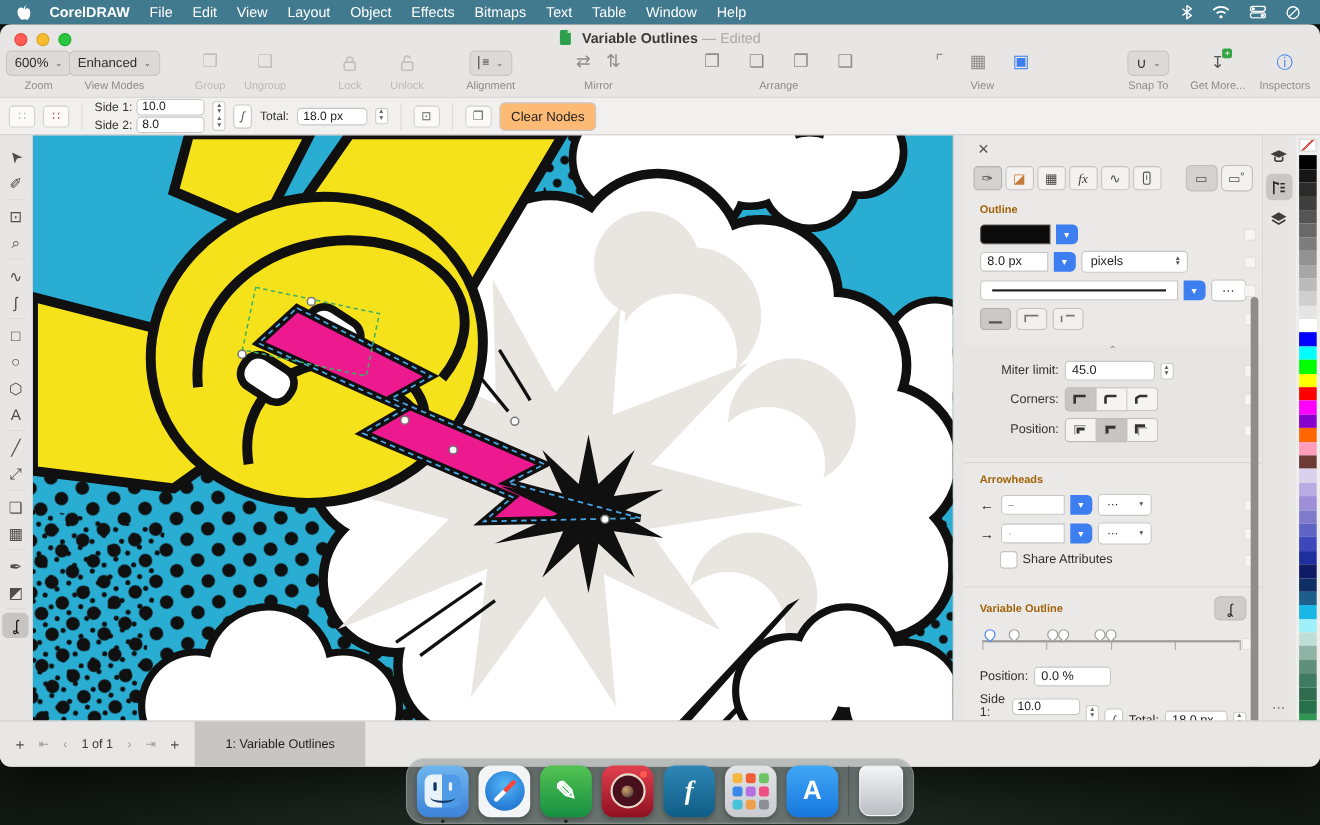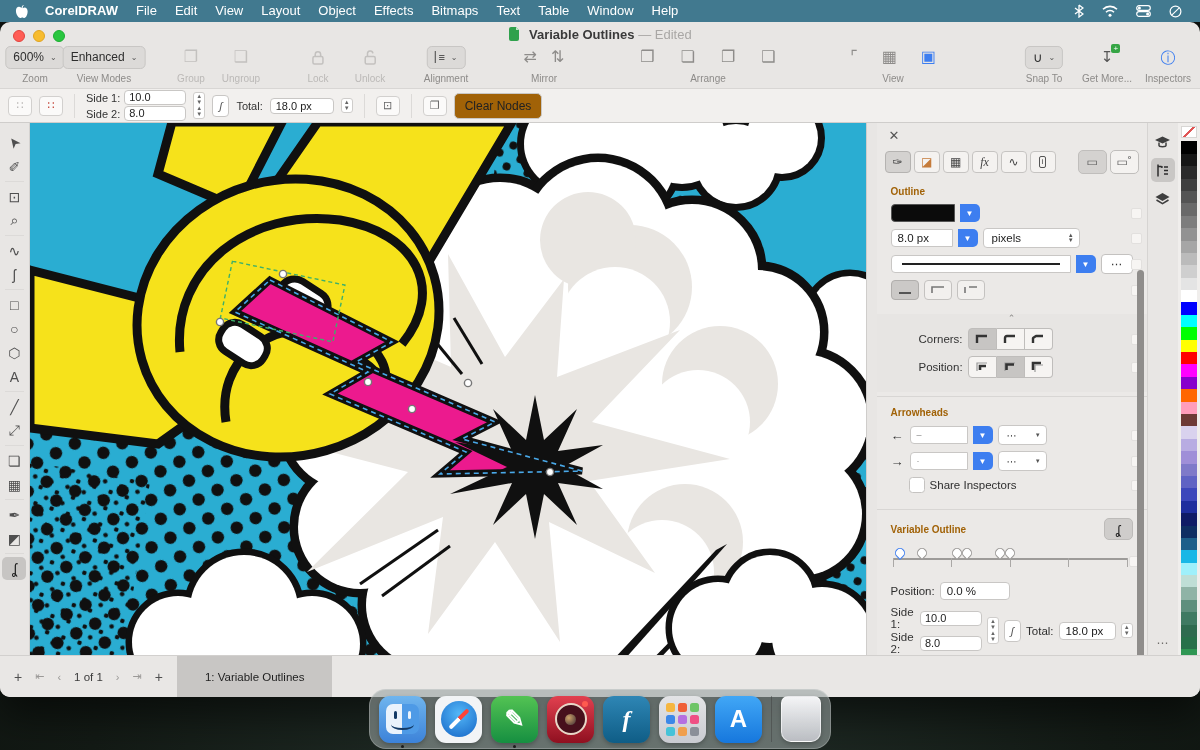--- a/index.html
+++ b/index.html
@@ -49,21 +49,21 @@
   .pb-ic{width:22px;height:18px;border:1px solid #d2d0ce;border-radius:4px;background:#fbfaf9;
          display:flex;align-items:center;justify-content:center;font-size:11px}
   .f{background:#fff;border:1px solid #c9c7c5;border-radius:4px;padding:1px 5px;color:#222}
   .sides{display:grid;grid-template-columns:auto 62px;column-gap:4px;row-gap:1px;align-items:center}
   .sides .lab{text-align:left;color:#333}
   .sides .f{font-size:11px;padding:0 4px;height:13px;line-height:13px}
   .step{display:flex;flex-direction:column;justify-content:center;color:#666;font-size:6px;line-height:5px;
         border:1px solid #cfcdcb;border-radius:3px;background:#fff;padding:1px 2px;gap:1px}
   .sq-btn{border:1px solid #c9c7c5;background:#fff;border-radius:4px;font-size:11px;color:#555;
           padding:1px 6px;height:18px;display:flex;align-items:center}
-  .btn{border:1px solid #c9c7c5;background:#a16207;border-radius:5px;font-size:12px;color:#222;
+  .btn{border:1px solid #c9c7c5;background:#fdba74;border-radius:5px;font-size:12px;color:#222;
        padding:2px 10px;height:20px;display:flex;align-items:center}
   .vsep{width:1px;height:24px;background:#dcdad8;margin:0 4px}
   
   #content{position:absolute;top:100px;left:0;right:0;bottom:41px;display:flex}
   #toolbox{width:30px;background:#e8e6e4;border-right:1px solid #d4d2d0;padding-top:8px;box-sizing:border-box}
   .tool{width:24px;height:23px;margin:1px auto;display:flex;align-items:center;justify-content:center;
         font-size:14px;color:#4f4f4f;border-radius:5px;position:relative}
   .tool .g{display:block}
   .tool.sel{background:#c7c5c3;color:#1c1c1c}
   .tb-sep{height:1px;background:#dcdad8;margin:3px 5px}
@@ -670,20 +670,28 @@
                 <path d="M1 8 V2 M5 2 H13" fill="none" stroke="#777" stroke-width="1.6"></path>
               </svg>
             </span>
         </div>
       </div>
 
       <div class="sub" style="padding-bottom:2px">
         <div class="chev-up">⌃</div>
         <div class="sect" style="padding-top:0">
           <div class="prow lk">
+            <span class="rlab">Miter limit:</span>
+            <span class="field solo" style="width:68px">45.0</span>
+            <span class="step">
+                <span>▲</span>
+                <span>▼</span>
+              </span>
+          </div>
+          <div class="prow lk">
             <span class="rlab">Corners:</span>
             <span class="seg">
               <span class="s on">
                   <svg width="14" height="12">
                     <path d="M2 10 V3 H12" fill="none" stroke="#333" stroke-width="2.4" stroke-linejoin="miter"></path>
                   </svg>
                 </span>
               <span class="s">
                   <svg width="14" height="12">
                     <path d="M2 10 V5 Q2 3 4 3 H12" fill="none" stroke="#333" stroke-width="2.4"></path>
@@ -736,21 +744,21 @@
         <div class="prow lk">
           <span class="arrow-g">→</span>
           <span class="field" style="width:44px;font-size:9px;color:#888">·</span>
           <span class="bluebtn">▼</span>
           <span class="dd" style="width:34px;font-size:10px">⋯<span class="updn">
                 <span>▼</span>
               </span></span>
         </div>
         <div class="prow lk" style="padding-left:18px">
           <span class="cb"></span>
-          <span class="cb-lab">Share Inspectors</span>
+          <span class="cb-lab">Share Attributes</span>
         </div>
       </div>
 
       <div class="divider"></div>
       <div class="sect">
         <div class="prow" style="margin-top:0">
           <h3 style="margin:0">Variable Outline</h3>
           <span class="toolbtn">ʆ</span>
         </div>
         <div class="vo-slider lk">

